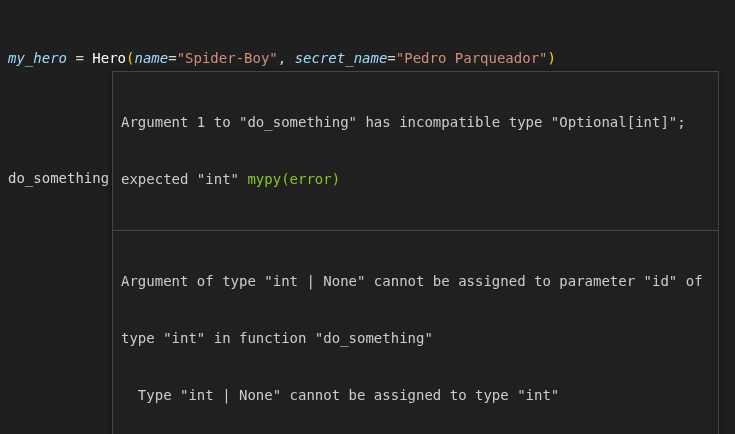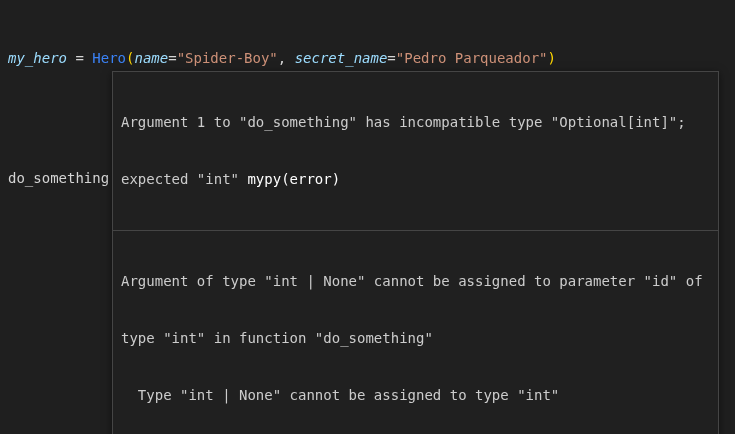--- a/index.html
+++ b/index.html
@@ -17,21 +17,21 @@
     position: absolute;
     left: 8px;
     top: 8px;
     font-size: 14px;
     line-height: 20px;
     white-space: pre;
   }
   .code-line { height: 20px; white-space: pre; }
   .tok-var   { color: #9cdcfe; font-style: italic; }
   .tok-op    { color: #d4d4d4; }
-  .tok-class { color: #3b82f6; }
+  .tok-class { color: #ffffff; }
   .tok-str   { color: #ce9178; }
   .tok-brkt  { color: #ffd700; }
   .tok-plain { color: #d4d4d4; }
 
   .word-highlight {
     background: rgba(38, 79, 120, 0.70);
     border-radius: 2px;
     text-decoration-line: underline;
     text-decoration-style: wavy;
     text-decoration-color: #f14c4c;
@@ -57,21 +57,21 @@
     box-shadow: 0 2px 8px rgba(0,0,0,0.5);
     font-size: 14px;
     line-height: 19px;
   }
   .hover-section {
     padding: 3px 8px;
     white-space: pre-wrap;
   }
   .hover-section .h-line { white-space: pre; }
   .divider { height: 1px; background: #454545; }
-  .dim { color: #ffffff; }
+  .dim { color: #84cc16; }
 </style>
 </head>
 <body>
 
 <div class="editor">
   <div class="code-line"><span class="tok-var">my_hero</span><span class="tok-op"> = </span><span class="tok-class">Hero</span><span class="tok-brkt">(</span><span class="tok-var">name</span><span class="tok-op">=</span><span class="tok-str">"Spider-Boy"</span><span class="tok-op">, </span><span class="tok-var">secret_name</span><span class="tok-op">=</span><span class="tok-str">"Pedro Parqueador"</span><span class="tok-brkt">)</span></div>
   <div class="code-line"></div>
   <div class="code-line"><span class="tok-plain">do_something</span><span class="tok-brkt">(</span><span class="word-highlight"><span class="tok-var">my_hero</span><span class="tok-op">.</span><span class="tok-var">id</span></span><span class="tok-brkt warn-squiggle">)</span></div>
 </div>
 

